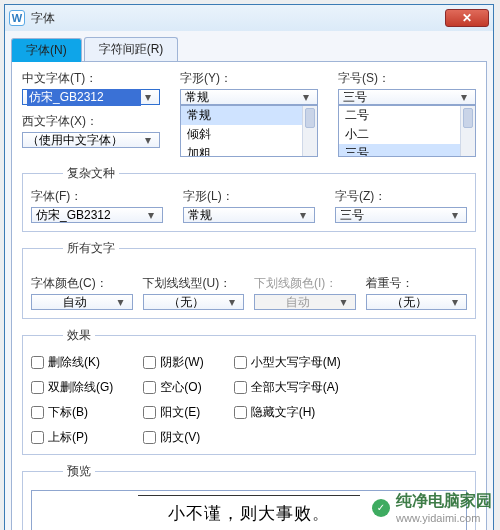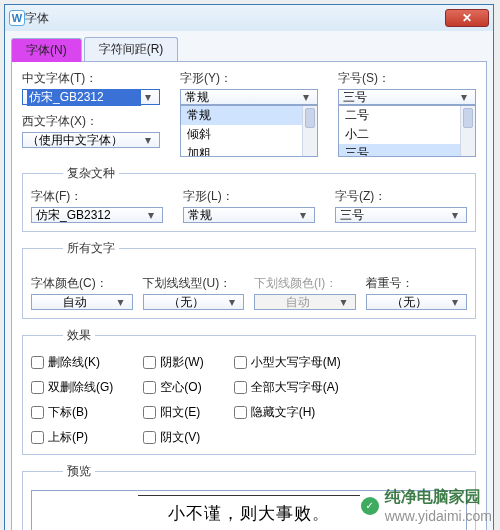--- a/index.html
+++ b/index.html
@@ -1,26 +1,26 @@
 <!DOCTYPE html>
 <html><head>
 <meta charset="utf-8">
 <style>
 *{box-sizing:border-box;margin:0;padding:0;font-family:"Microsoft YaHei","SimSun",sans-serif;font-size:12px;}
 body{background:#eceef0;width:500px;height:530px;position:relative;}
 .window{position:absolute;left:4px;top:4px;width:490px;border:1px solid #3b7bb5;background:#fff;}
 .titlebar{height:26px;background:linear-gradient(#eaf3fb,#dbeaf8);display:flex;align-items:center;padding:0 4px;}
 .titlebar .appicon{width:16px;height:16px;border:1px solid #5aa9e5;border-radius:3px;display:flex;align-items:center;justify-content:center;color:#2f7dc2;font-weight:bold;font-size:11px;background:#fff;}
-.titlebar .title{color:#2a2a2a;}
+.titlebar .title{margin-left:6px;color:#2a2a2a;}
 .titlebar .spacer{flex:1;}
 .closebtn{width:44px;height:18px;border:1px solid #8a2a2a;background:linear-gradient(#e06a5a,#c23b2b);border-radius:3px;color:#fff;display:flex;align-items:center;justify-content:center;font-weight:bold;font-size:12px;}
 .client{background:#f3f6fb;padding:4px 6px 8px 6px;}
 .tabs{display:flex;border-bottom:1px solid #9fb4d6;margin-top:2px;}
 .tab{padding:3px 14px;border:1px solid #9fb4d6;border-bottom:none;background:#eaf1fb;margin-right:2px;border-radius:3px 3px 0 0;color:#222;}
-.tab.active{background:#d946ef;position:relative;top:1px;}
+.tab.active{background:#0ea5e9;position:relative;top:1px;}
 .panel{background:#fff;border:1px solid #9fb4d6;border-top:none;padding:8px 10px 6px 10px;}
 .row3{display:flex;gap:20px;}
 .col{flex:1;min-width:0;}
 .lbl{color:#333;margin-bottom:2px;display:block;}
 .combo{display:flex;align-items:center;height:16px;border:1px solid #8fa6cf;background:linear-gradient(#fff,#eef3fb);padding:0 4px;position:relative;}
 .combo .val{flex:1;white-space:nowrap;overflow:hidden;}
 .combo .caret{width:14px;text-align:center;color:#555;}
 .combo.selected{border:1px solid #2f6fd0;}
 .combo.selected .val{background:#3a71d6;color:#fff;padding:0 2px;}
 .listbox{height:52px;border:1px solid #8fa6cf;background:#fff;overflow:hidden;position:relative;}
@@ -36,21 +36,21 @@
 .combo.disabled{background:#f3f3f3;color:#9a9a9a;}
 .effects{display:flex;gap:30px;margin-top:4px;}
 .effcol{display:flex;flex-direction:column;gap:8px;}
 .chk{display:flex;align-items:center;gap:4px;}
 .chk input{width:13px;height:13px;}
 .preview{height:46px;border:1px solid #8fa6cf;background:#fff;margin-top:4px;display:flex;align-items:center;justify-content:center;}
 .preview .line{border-top:1px solid #333;border-bottom:1px solid #333;padding:6px 30px;font-family:Liberation Mono, monospace;font-size:17px;letter-spacing:1px;}
 .watermark{position:absolute;right:8px;bottom:6px;display:flex;align-items:center;gap:6px;opacity:0.9;}
 .watermark .logo{width:18px;height:18px;border-radius:50%;background:#2aa34f;display:flex;align-items:center;justify-content:center;color:#fff;font-size:10px;}
 .watermark .txt-zh{color:#2a6f35;font-weight:bold;font-size:16px;}
-.watermark .txt-en{color:#888;font-size:14px;}
+.watermark .txt-en{color:#888;font-size:11px;}
 </style>
 </head>
 <body>
 
 <div class="window">
   <div class="titlebar">
     <div class="appicon">W</div>
     <div class="title">字体</div>
     <div class="spacer"></div>
     <div class="closebtn">✕</div>

